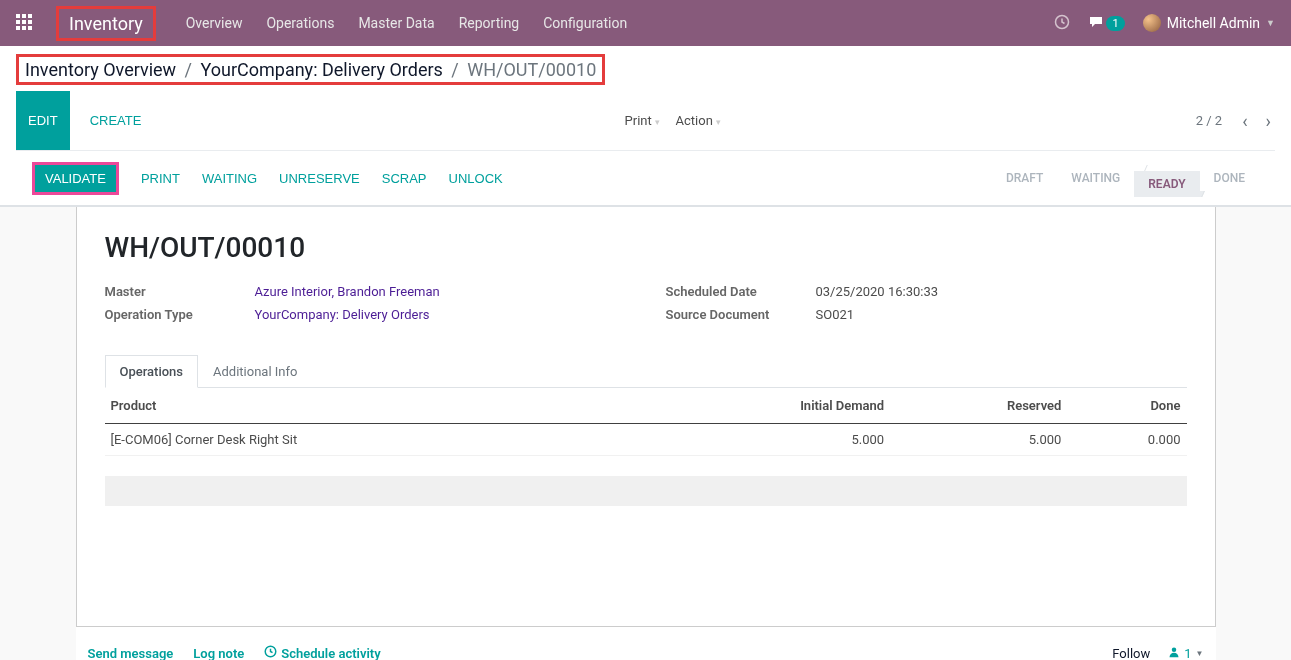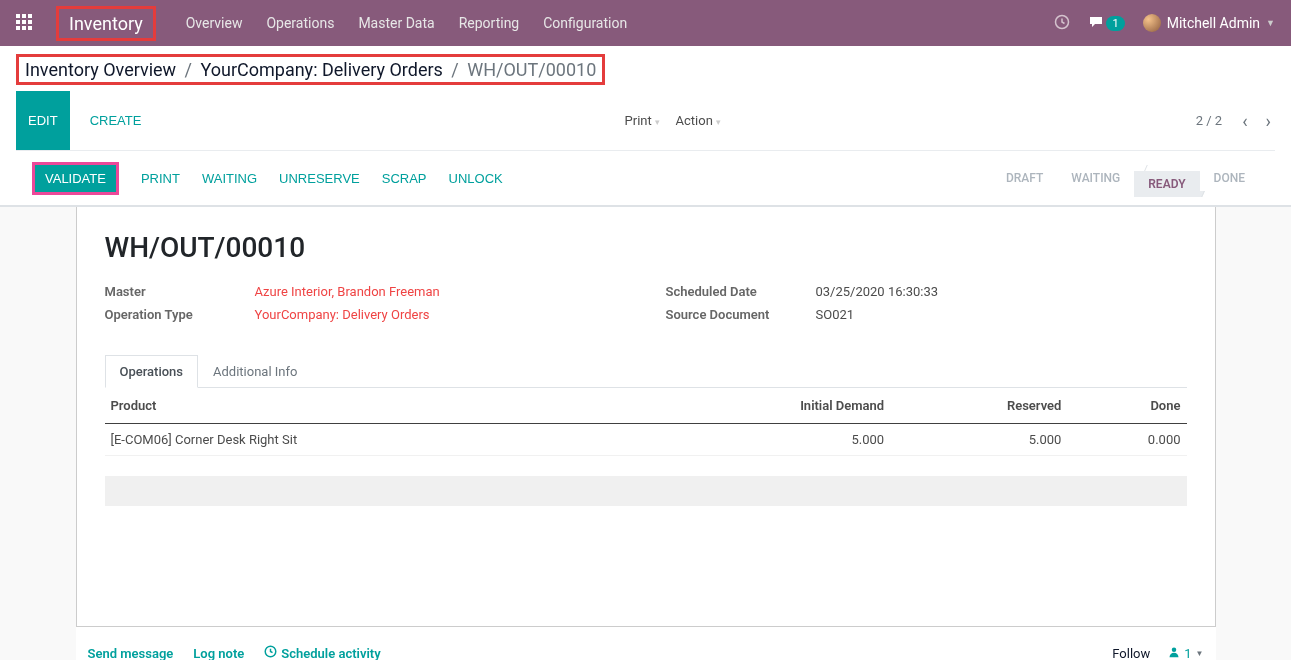--- a/index.html
+++ b/index.html
@@ -50,21 +50,21 @@
 .status-step:last-child::after { display: none; }
 
 .sheet-wrap { background: #f9f9f9; padding: 0 0 12px 0; border-top: 1px solid #dee2e6; }
 .sheet { background: #fff; max-width: 1140px; margin: 0 auto; border: 1px solid #ccc; border-top: none; padding: 24px 28px; min-height: 420px; position: relative; }
 .record-title { font-size: 28px; font-weight: 500; color: #212529; margin-bottom: 20px; }
 .form-grid { display: flex; gap: 40px; margin-bottom: 24px; }
 .form-col { flex: 1; }
 .form-row { display: flex; margin-bottom: 8px; font-size: 13px; }
 .form-row .label { width: 150px; font-weight: 600; color: #666; }
 .form-row .value { color: #4c4c4c; }
-.form-row .value.link { color: #ef4444; cursor: pointer; }
+.form-row .value.link { color: #4c1d95; cursor: pointer; }
 
 .tabs { display: flex; border-bottom: 1px solid #dee2e6; margin-bottom: 0; }
 .tab { padding: 8px 14px; font-size: 13px; color: #6c757d; cursor: pointer; border: 1px solid transparent; border-bottom: none; position: relative; top: 1px; }
 .tab.active { color: #495057; border-color: #dee2e6; background: #fff; border-bottom: 1px solid #fff; font-weight: 500; }
 
 .line-table { width: 100%; border-collapse: collapse; margin-top: 0; }
 .line-table th { text-align: left; padding: 10px 6px; font-size: 13px; font-weight: 600; border-bottom: 1px solid #404040; color: #4c4c4c; }
 .line-table th.num, .line-table td.num { text-align: right; }
 .line-table td { padding: 8px 6px; font-size: 13px; border-bottom: 1px solid #f1f1f1; }
 .after-table-spacer { height: 12px; }

